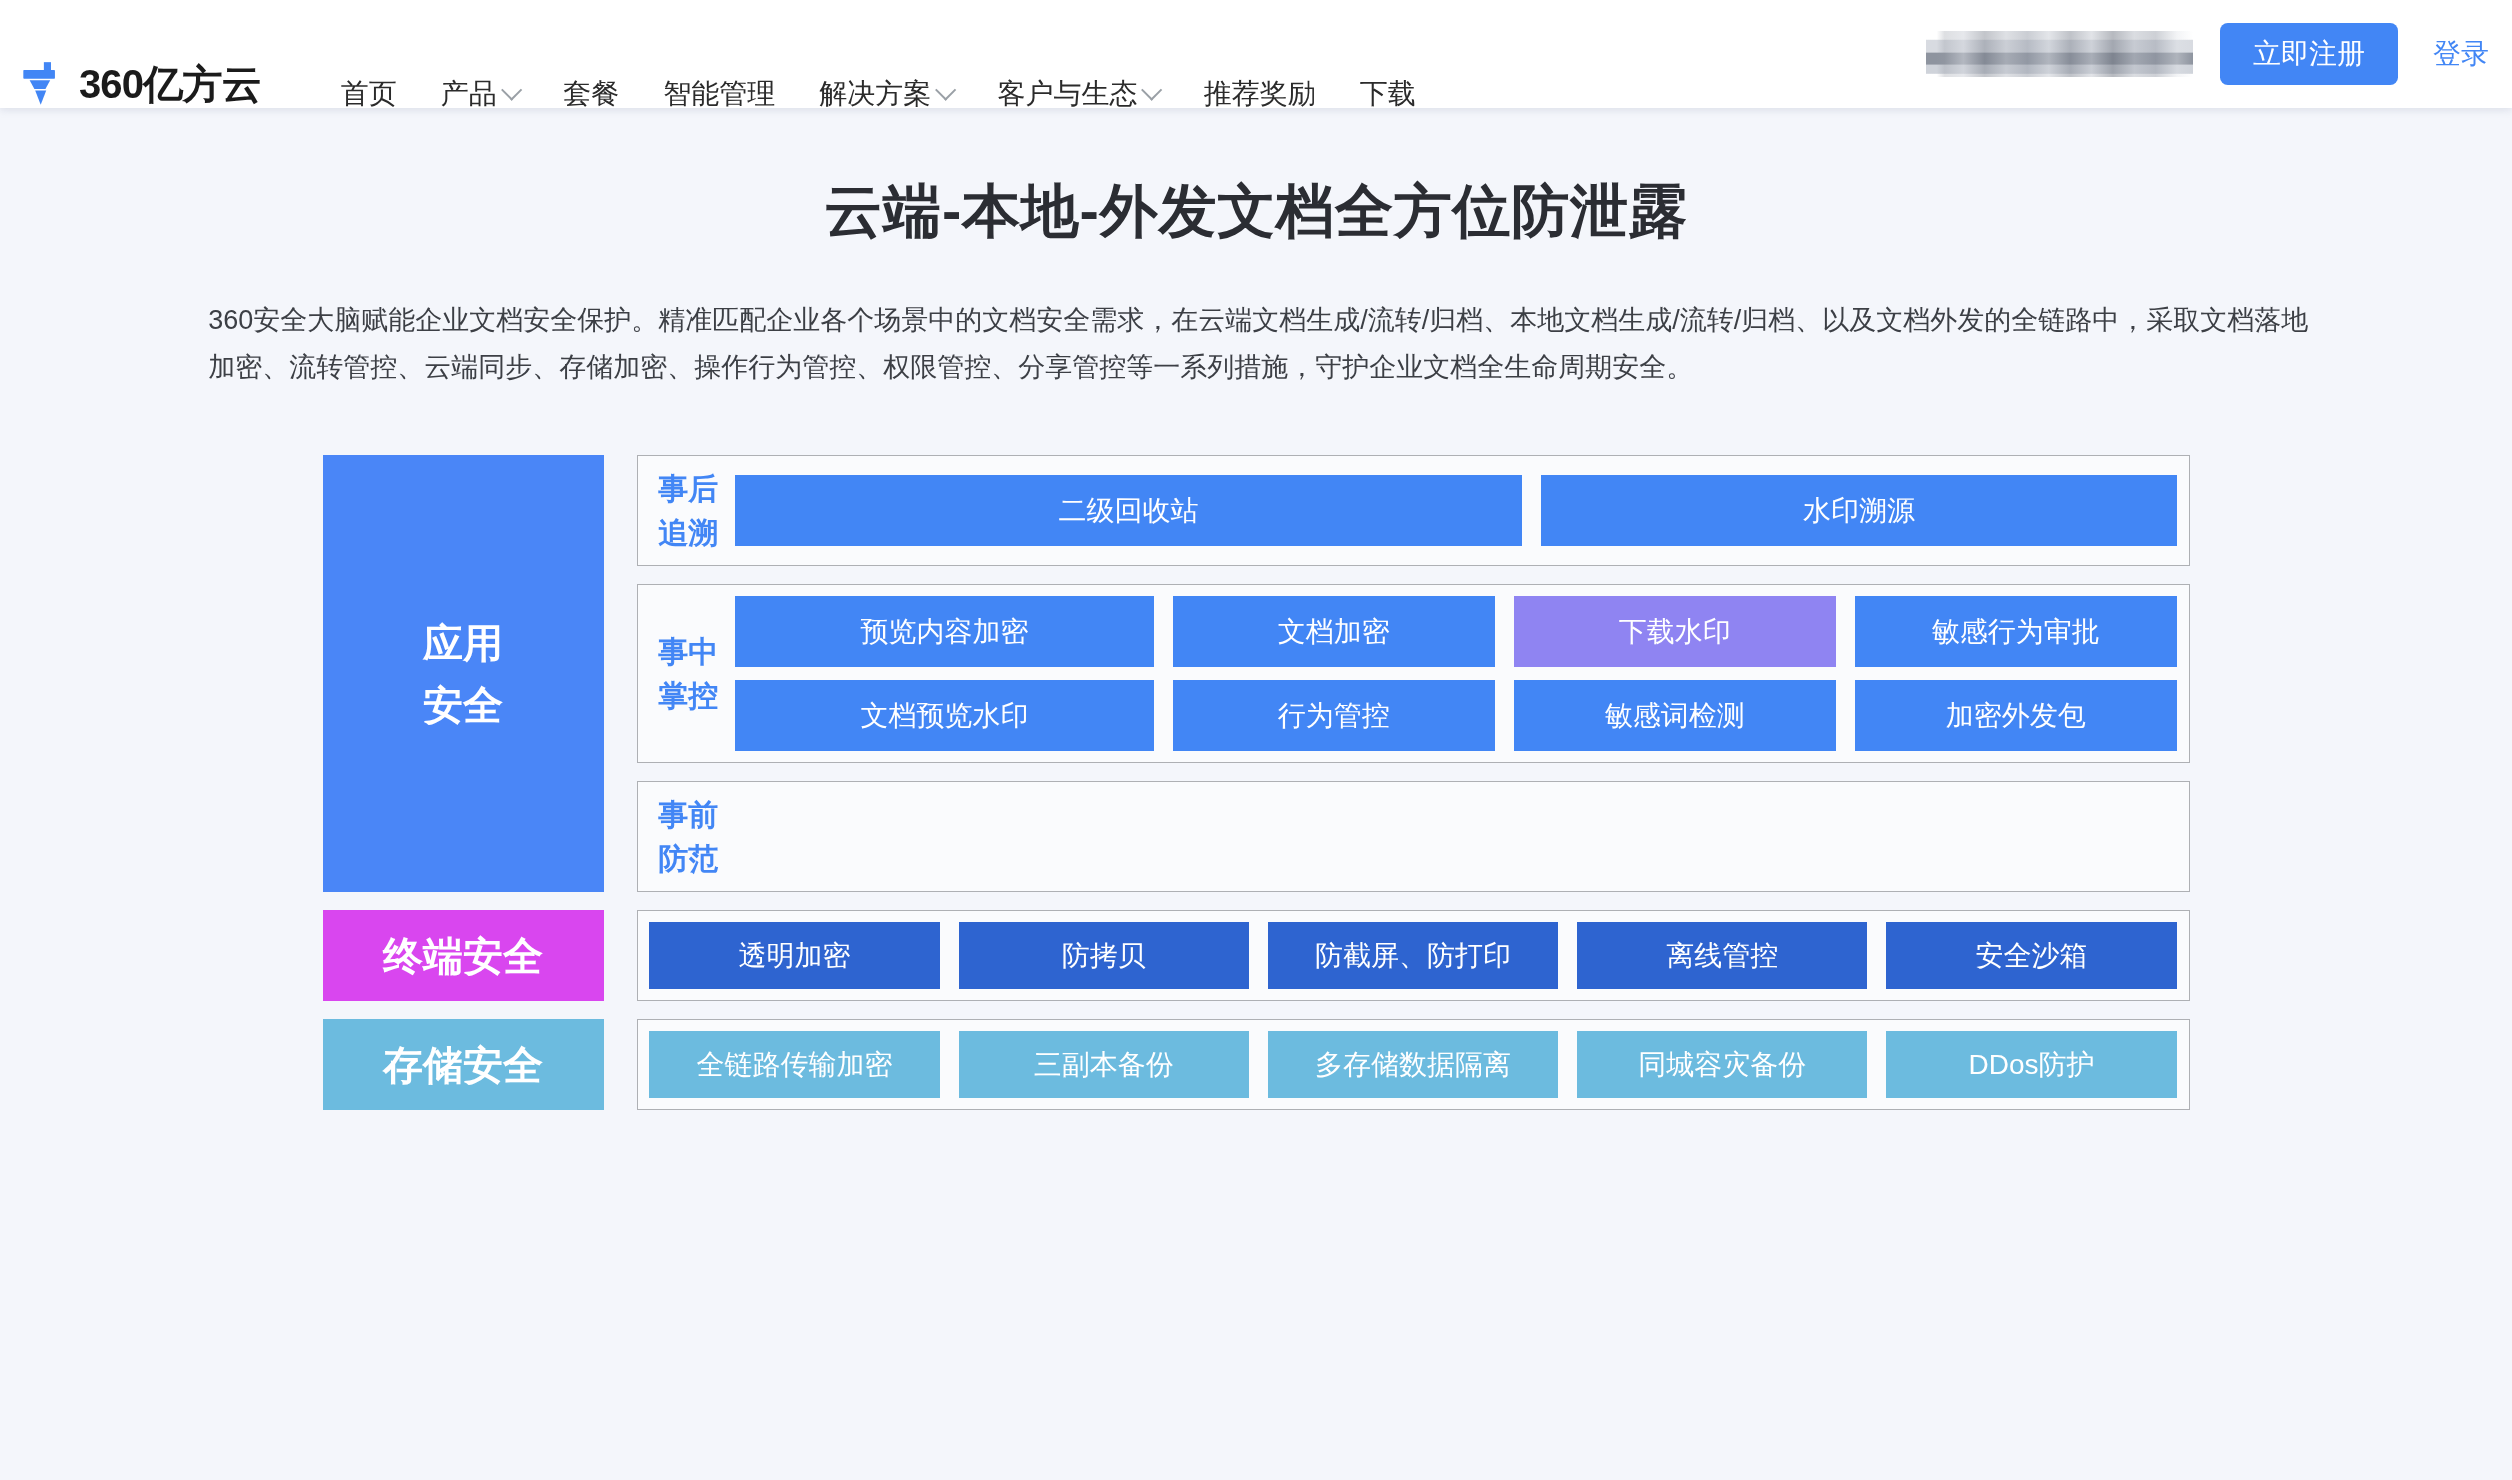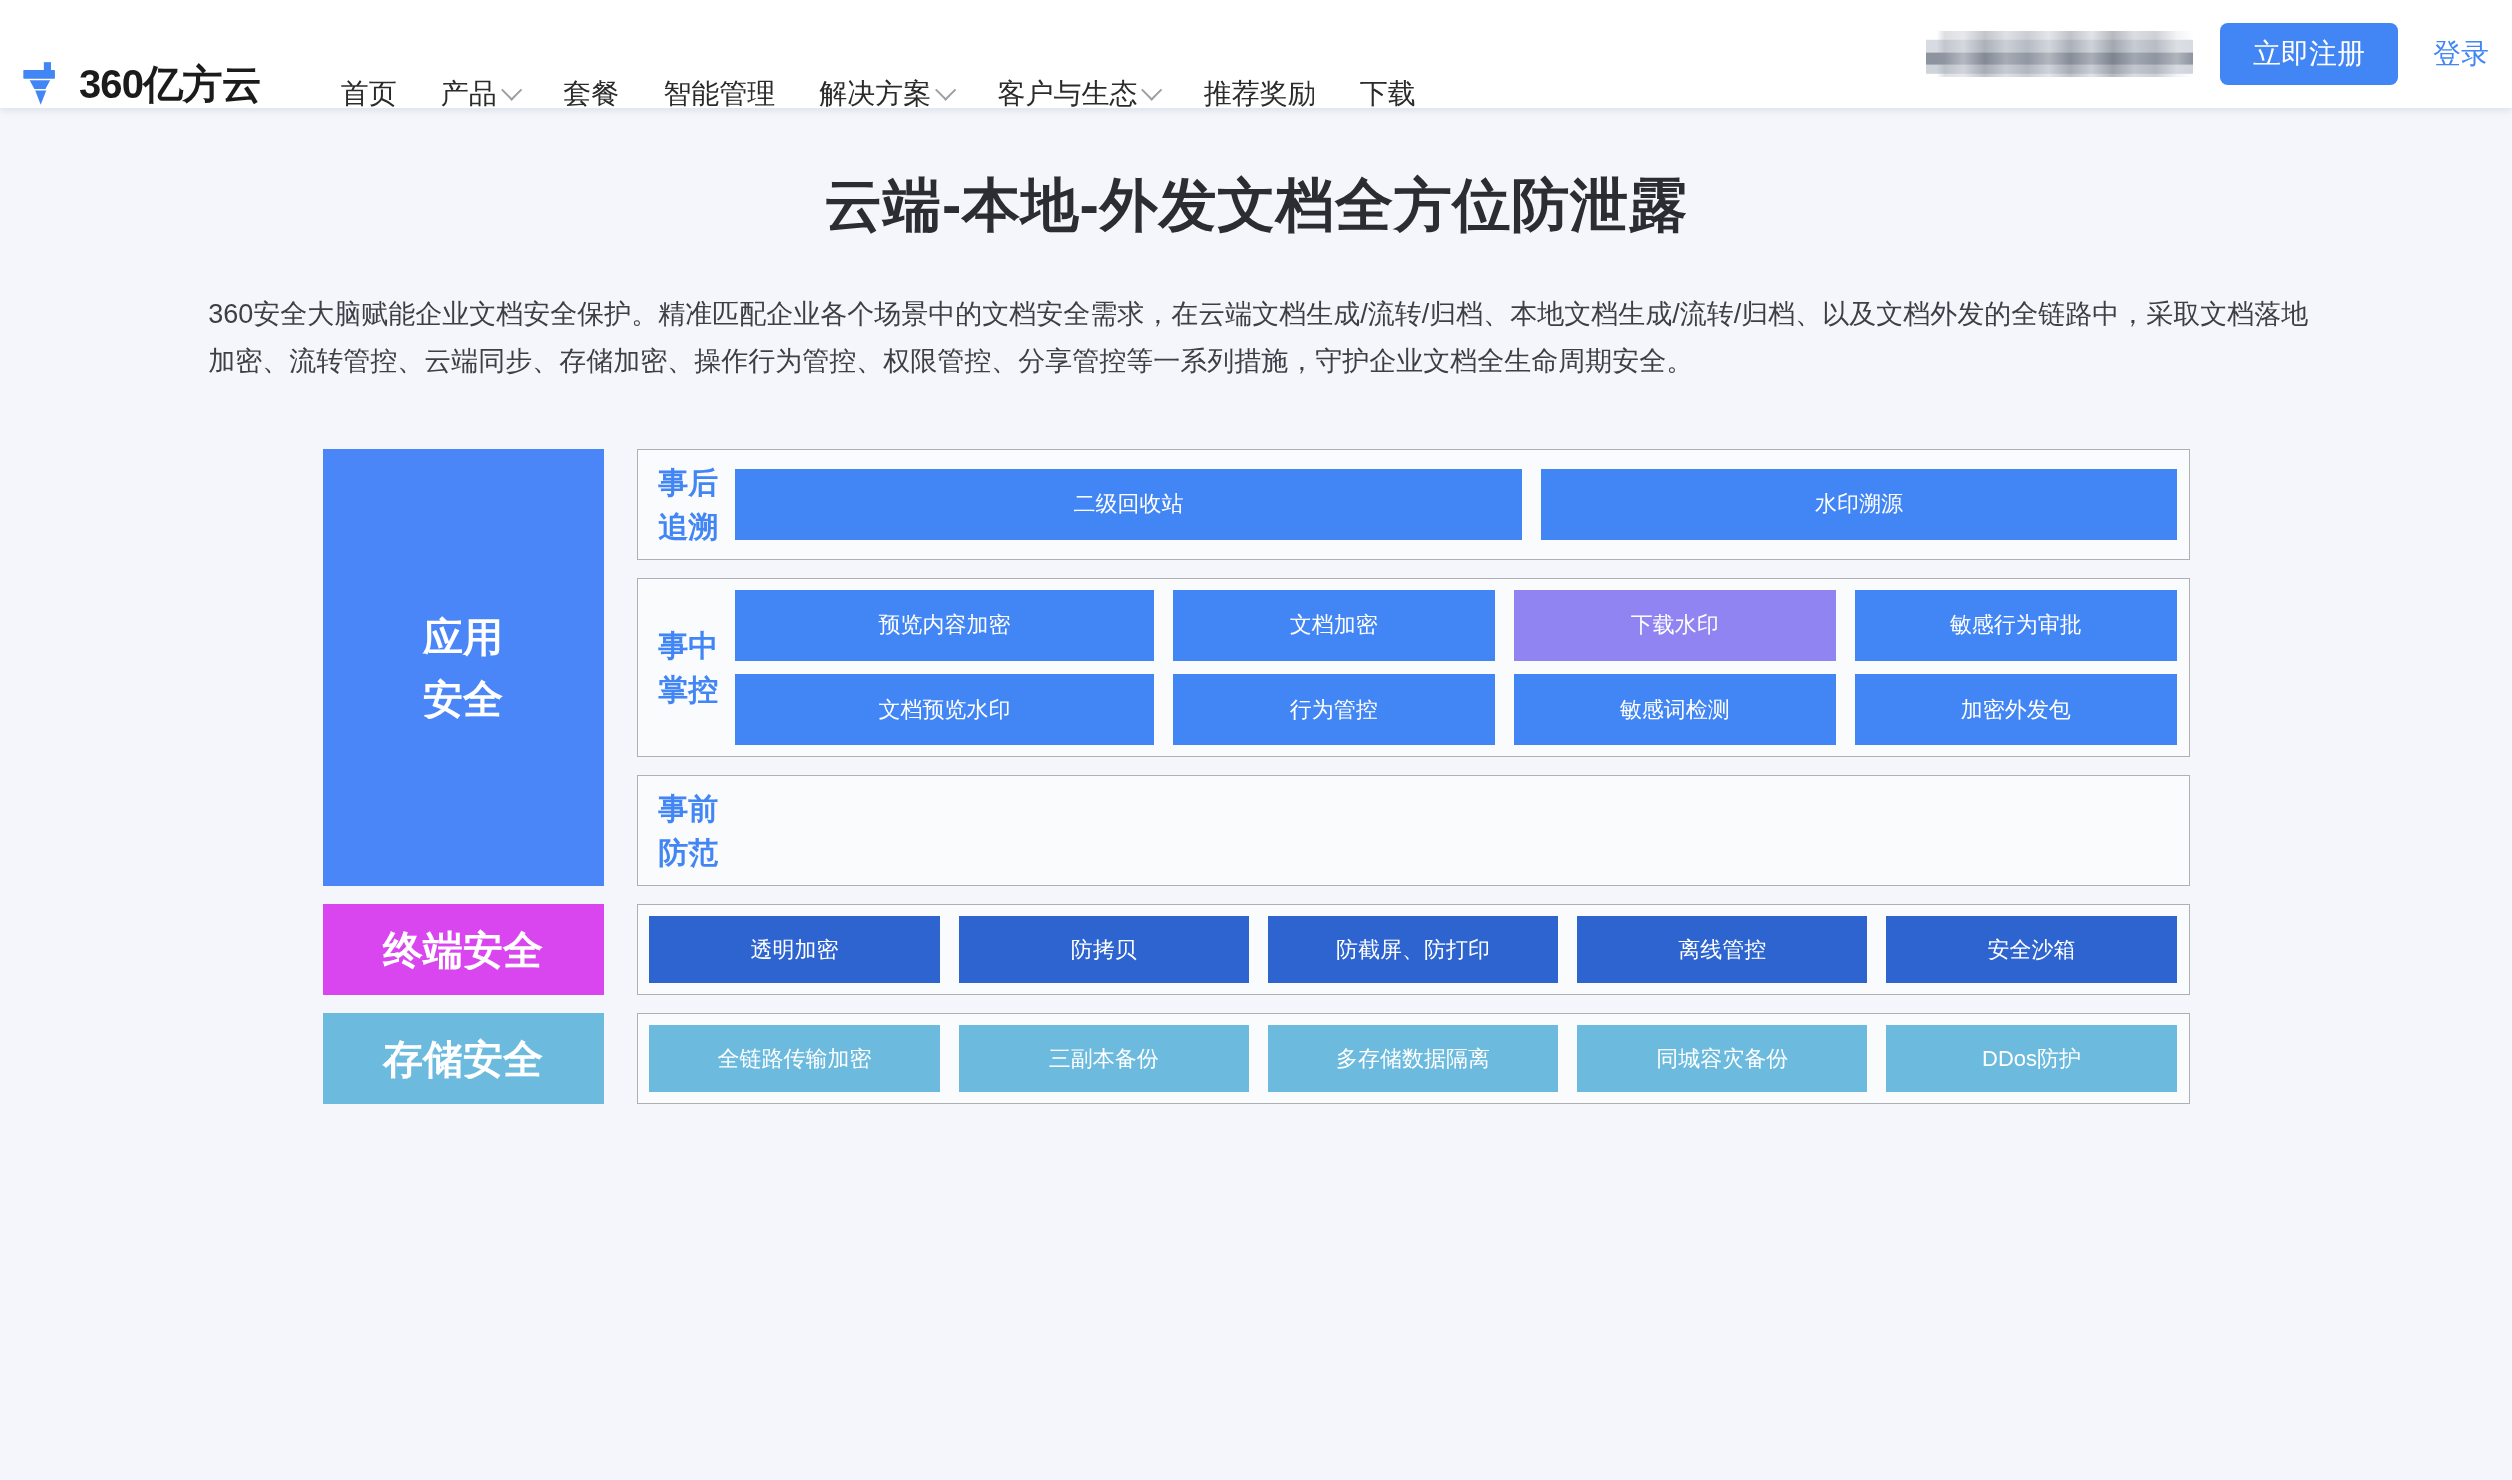--- a/index.html
+++ b/index.html
@@ -138,21 +138,21 @@
   .hero {
     padding-top: 53px;
   }
   .hero-title {
     text-align: center;
     font-size: 58px;
     font-weight: 700;
     color: #2b2d33;
     letter-spacing: 0.8px;
     line-height: 1.25;
-    margin: 8px;
+    margin: 14px;
   }
   .hero-desc {
     width: 2111px;
     margin: 49px auto 0 auto;
     font-size: 27px;
     line-height: 1.75;
     color: #3c3f45;
     text-align: left;
     padding-left: 7.8px;
     box-sizing: border-box;
@@ -226,21 +226,21 @@
     display: flex;
     gap: 19px;
   }
   .tile {
     flex: 1 1 0;
     height: 71px;
     display: flex;
     align-items: center;
     justify-content: center;
     color: #ffffff;
-    font-size: 22px;
+    font-size: 28px;
     background: #4286f5;
     white-space: nowrap;
     cursor: pointer;
     text-align: center;
     line-height: 1.2;
   }
   .tile.purple  { background: #8f84f2; }
   .tile.dblue   { background: #2e64d0; }
   .tile.lblue   { background: #6cbbdf; }
 

